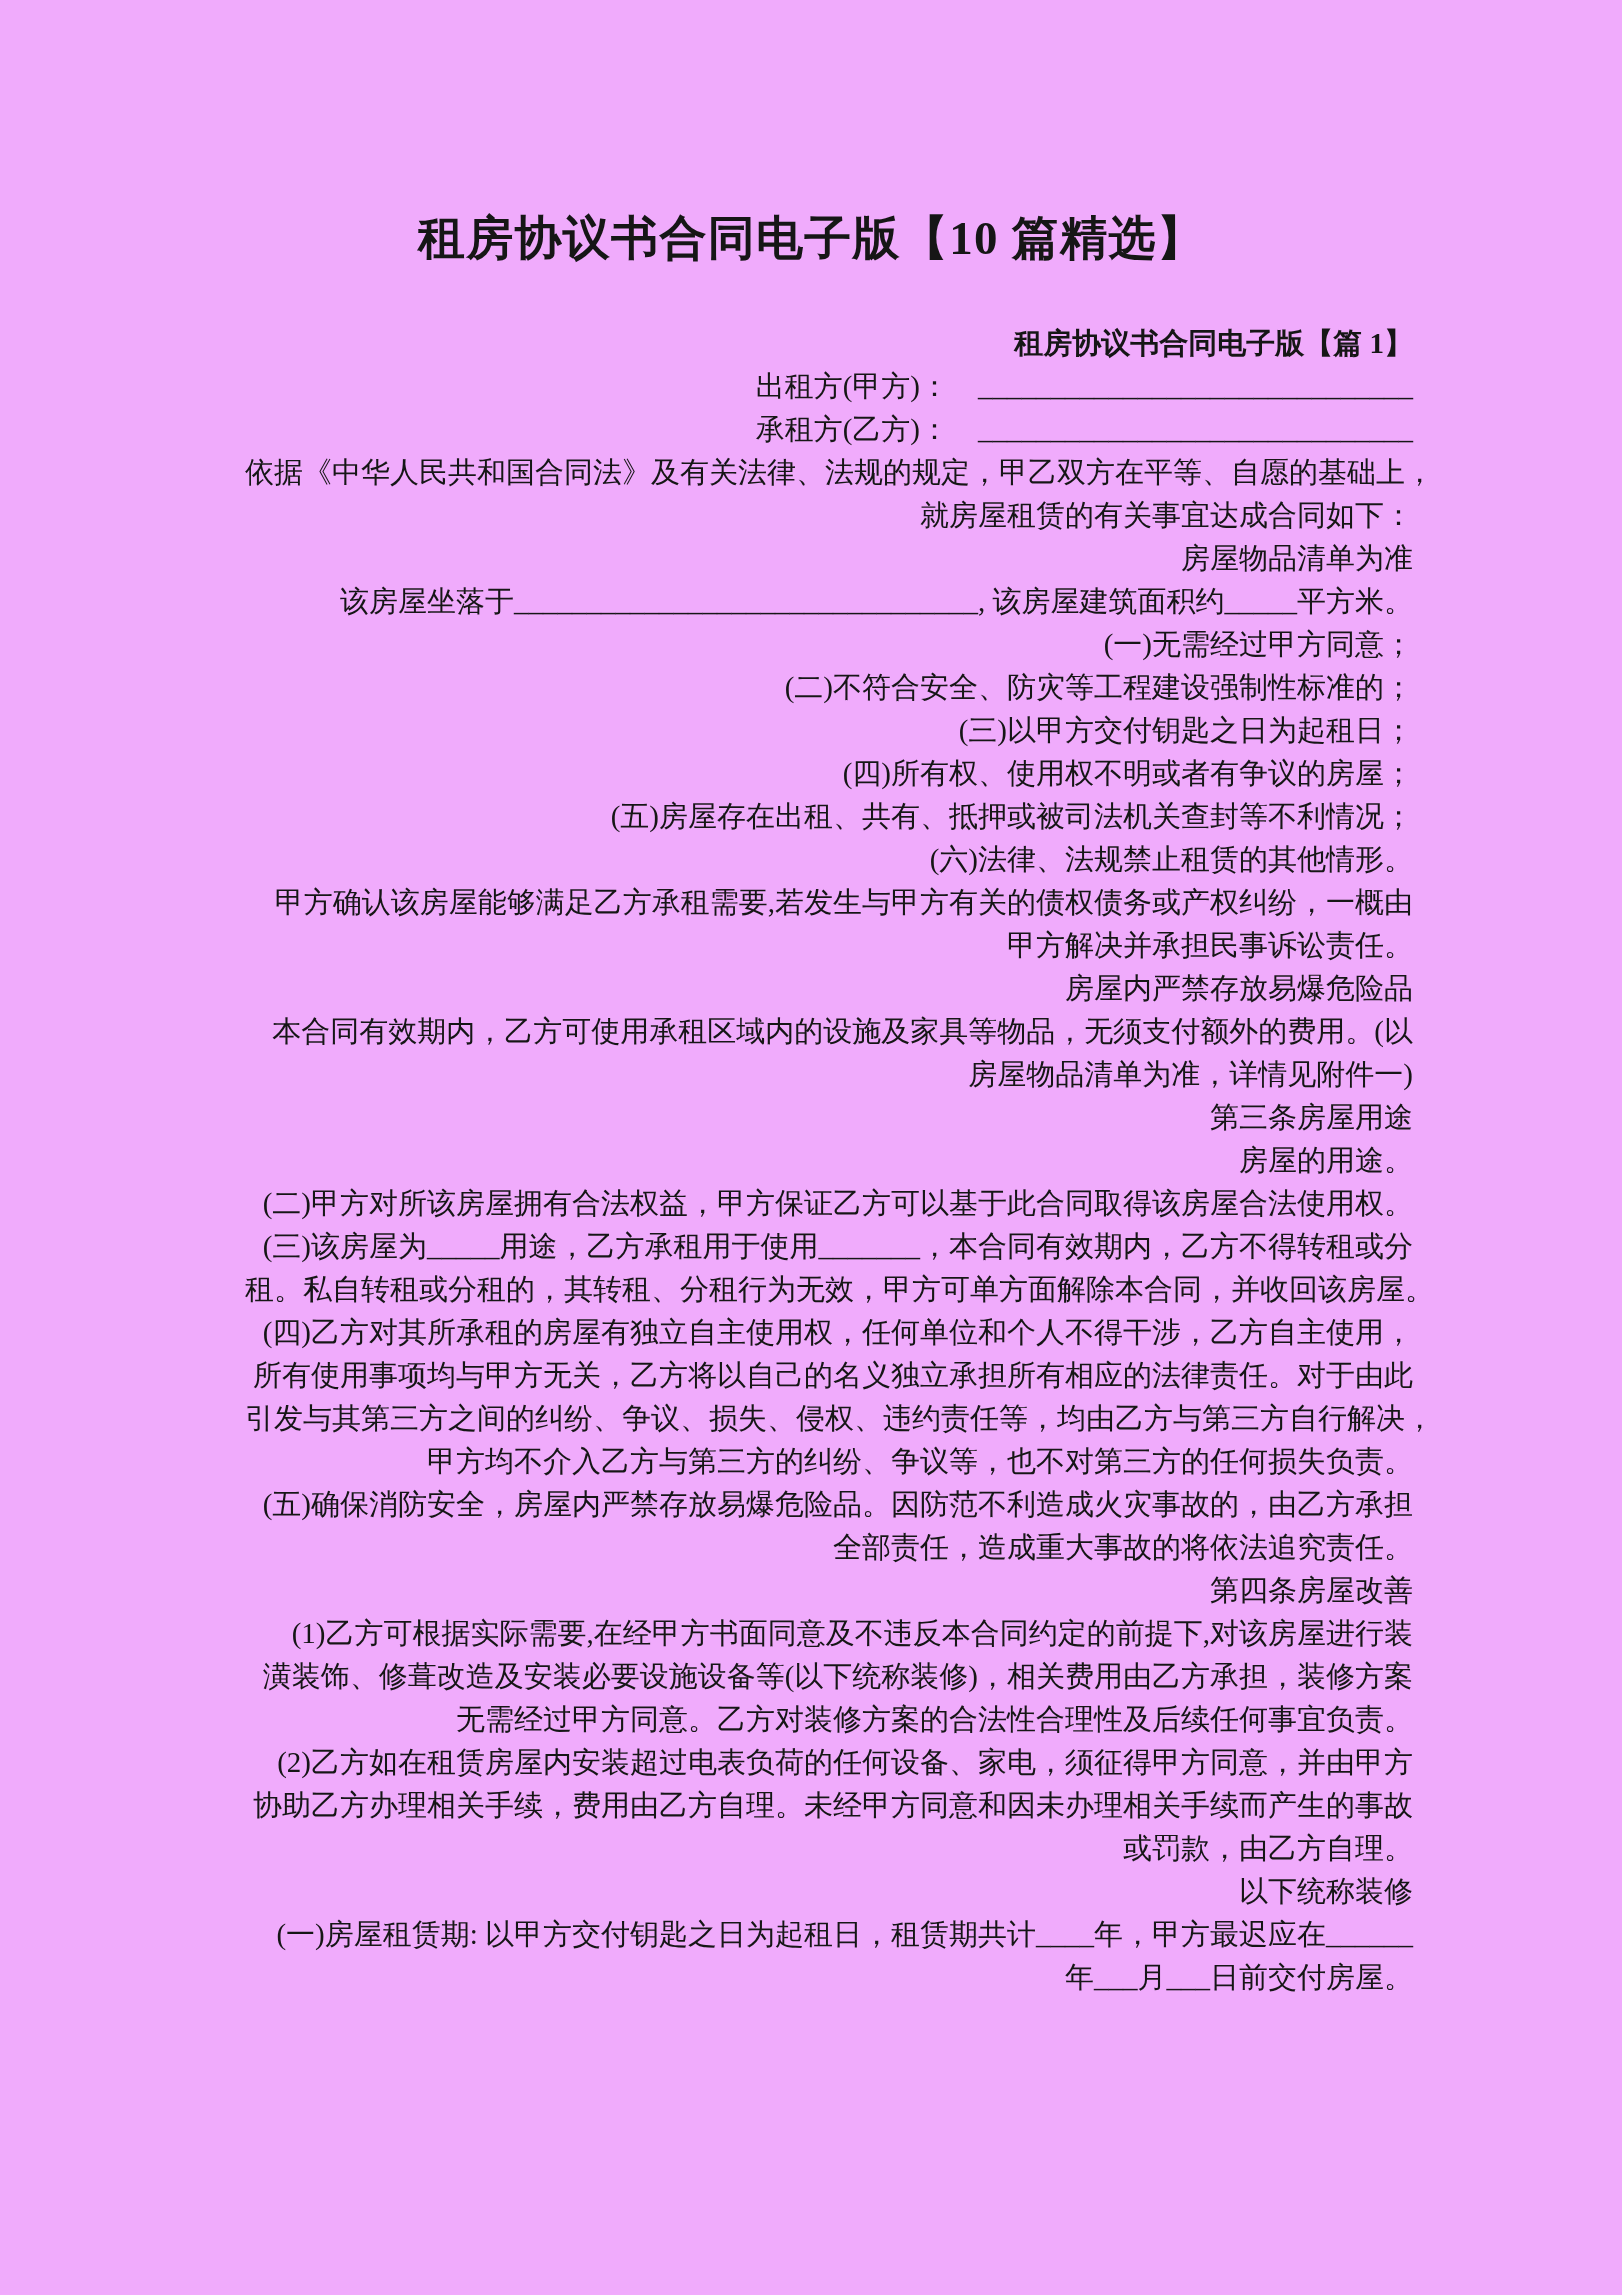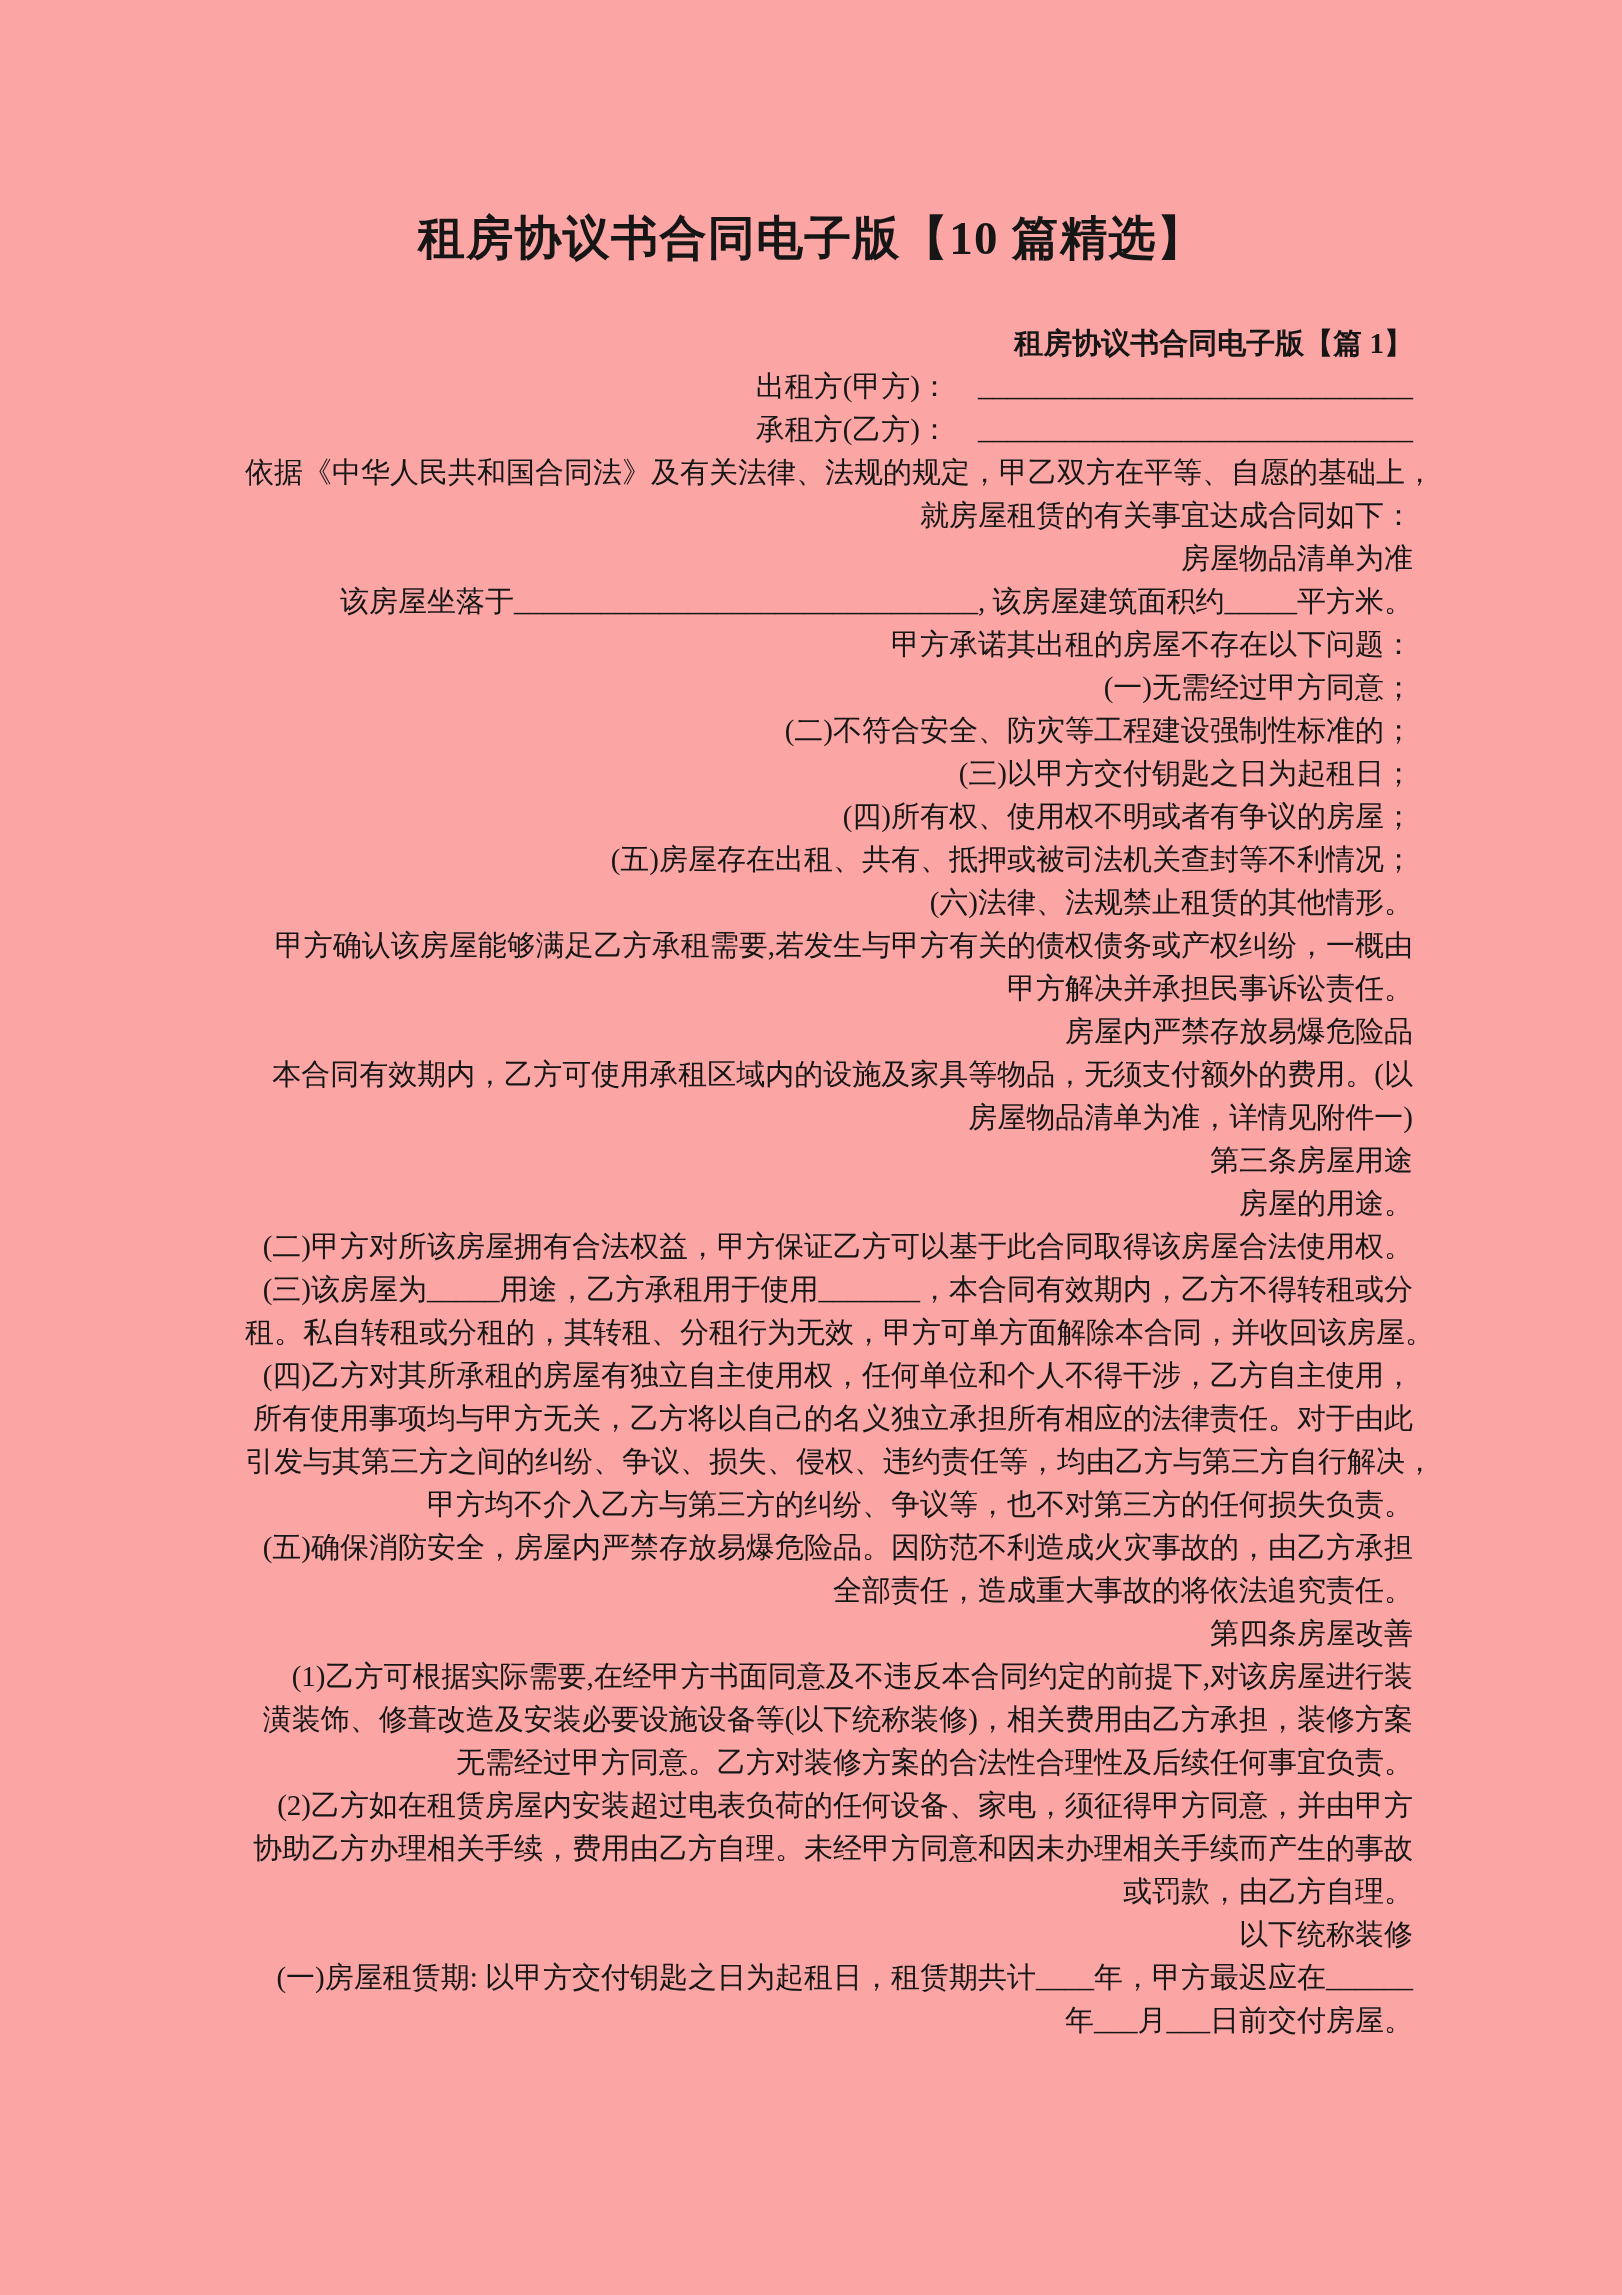--- a/index.html
+++ b/index.html
@@ -4,21 +4,21 @@
 <style>
   html, body {
     margin: 0;
     padding: 0;
     background: #fbfbfb;
   }
   .page {
     position: relative;
     width: 1623px;
     height: 2295px;
-    background: #fca5a5;
+    background: #f0abfc;
     color: #161616;
     font-family: "Liberation Serif", "DejaVu Serif", serif;
     overflow: hidden;
   }
   .doc-title {
     position: absolute;
     top: 207px;
     left: 0;
     width: 1623px;
     margin: 0;
@@ -52,21 +52,20 @@
 <div class="page">
   <h1 class="doc-title">租房协议书合同电子版【10 篇精选】</h1>
   <div class="content">
       <p class="bold">租房协议书合同电子版【篇 1】</p>
       <p>出租方(甲方)：　______________________________</p>
       <p>承租方(乙方)：　______________________________</p>
       <p>依据《中华人民共和国合同法》及有关法律、法规的规定，甲乙双方在平等、自愿的基础上，</p>
       <p>就房屋租赁的有关事宜达成合同如下：</p>
       <p>房屋物品清单为准</p>
       <p>该房屋坐落于________________________________, 该房屋建筑面积约_____平方米。</p>
-      <p>甲方承诺其出租的房屋不存在以下问题：</p>
       <p>(一)无需经过甲方同意；</p>
       <p>(二)不符合安全、防灾等工程建设强制性标准的；</p>
       <p>(三)以甲方交付钥匙之日为起租日；</p>
       <p>(四)所有权、使用权不明或者有争议的房屋；</p>
       <p>(五)房屋存在出租、共有、抵押或被司法机关查封等不利情况；</p>
       <p>(六)法律、法规禁止租赁的其他情形。</p>
       <p>甲方确认该房屋能够满足乙方承租需要,若发生与甲方有关的债权债务或产权纠纷，一概由</p>
       <p>甲方解决并承担民事诉讼责任。</p>
       <p>房屋内严禁存放易爆危险品</p>
       <p>本合同有效期内，乙方可使用承租区域内的设施及家具等物品，无须支付额外的费用。(以</p>

